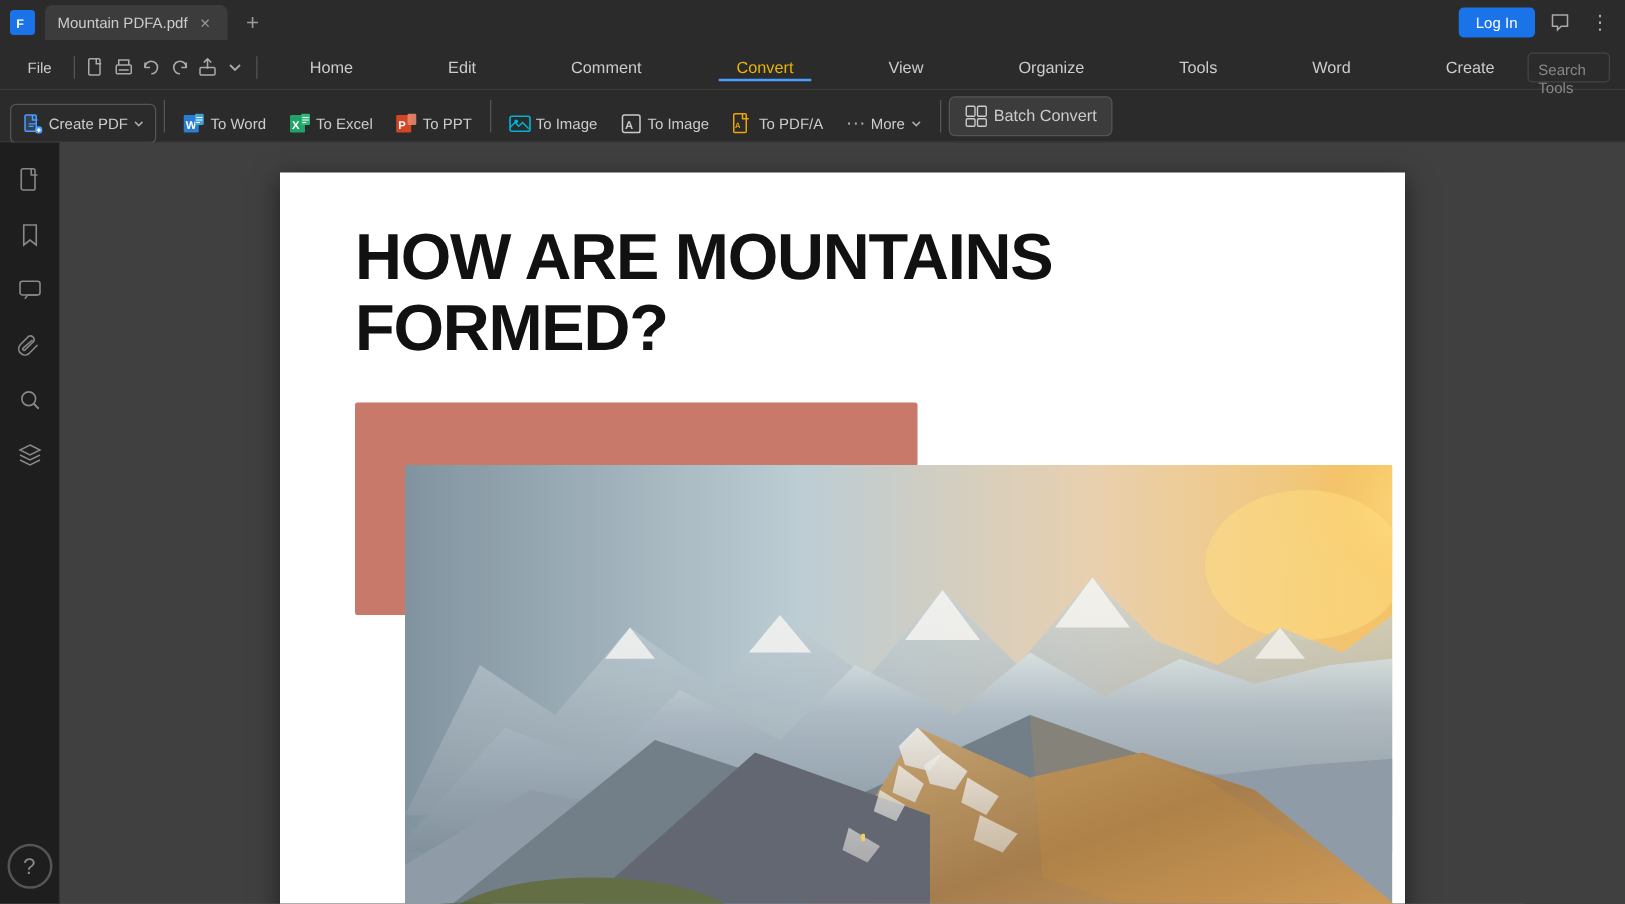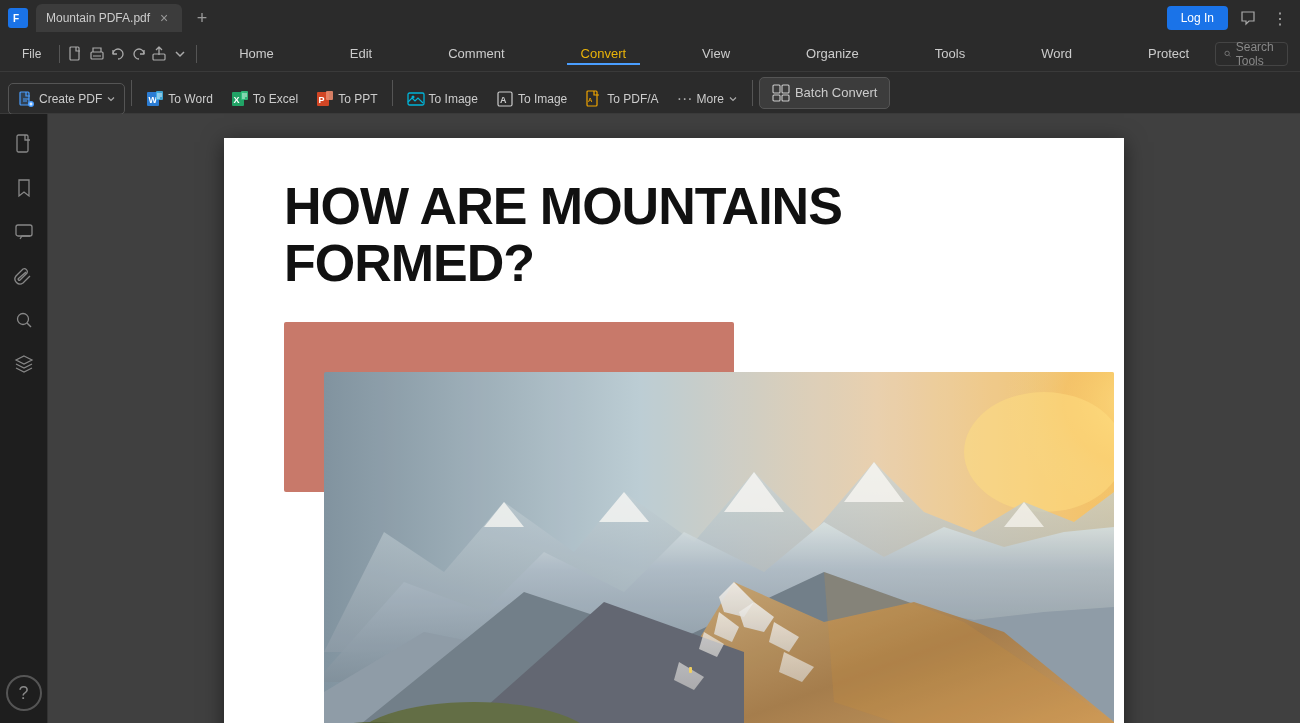--- a/index.html
+++ b/index.html
@@ -99,20 +99,21 @@
       padding-bottom: 2px;
     }
     .search-tools {
       display: flex; align-items: center; gap: 4px;
       color: #888; font-size: 12px;
       padding: 2px 8px;
       border: 1px solid #444;
       border-radius: 4px;
       margin-left: 8px;
       height: 24px;
+      flex-direction: column;
     }
 
     
     .toolbar {
       height: 42px;
       background: #2b2b2b;
       display: flex;
       align-items: center;
       padding: 0 8px;
       gap: 2px;
@@ -297,21 +298,21 @@
 
   <div style="display:flex; align-items:center; margin-left:20px;gap:48px;">
     <div class="menu-nav-item">Home</div>
     <div class="menu-nav-item">Edit</div>
     <div class="menu-nav-item">Comment</div>
     <div class="menu-nav-item active">Convert</div>
     <div class="menu-nav-item">View</div>
     <div class="menu-nav-item">Organize</div>
     <div class="menu-nav-item">Tools</div>
     <div class="menu-nav-item">Word</div>
-    <div class="menu-nav-item">Protect</div>
+    <div class="menu-nav-item">Create</div>
   </div>
 
   <div class="search-tools">
     <svg width="12" height="12" viewBox="0 0 12 12" fill="none">
       <circle cx="5" cy="5" r="3.5" stroke="#888" stroke-width="1.2"></circle>
       <path d="M8 8l2 2" stroke="#888" stroke-width="1.2"></path>
     </svg>
     <span>Search Tools</span>
   </div>
 </div>

